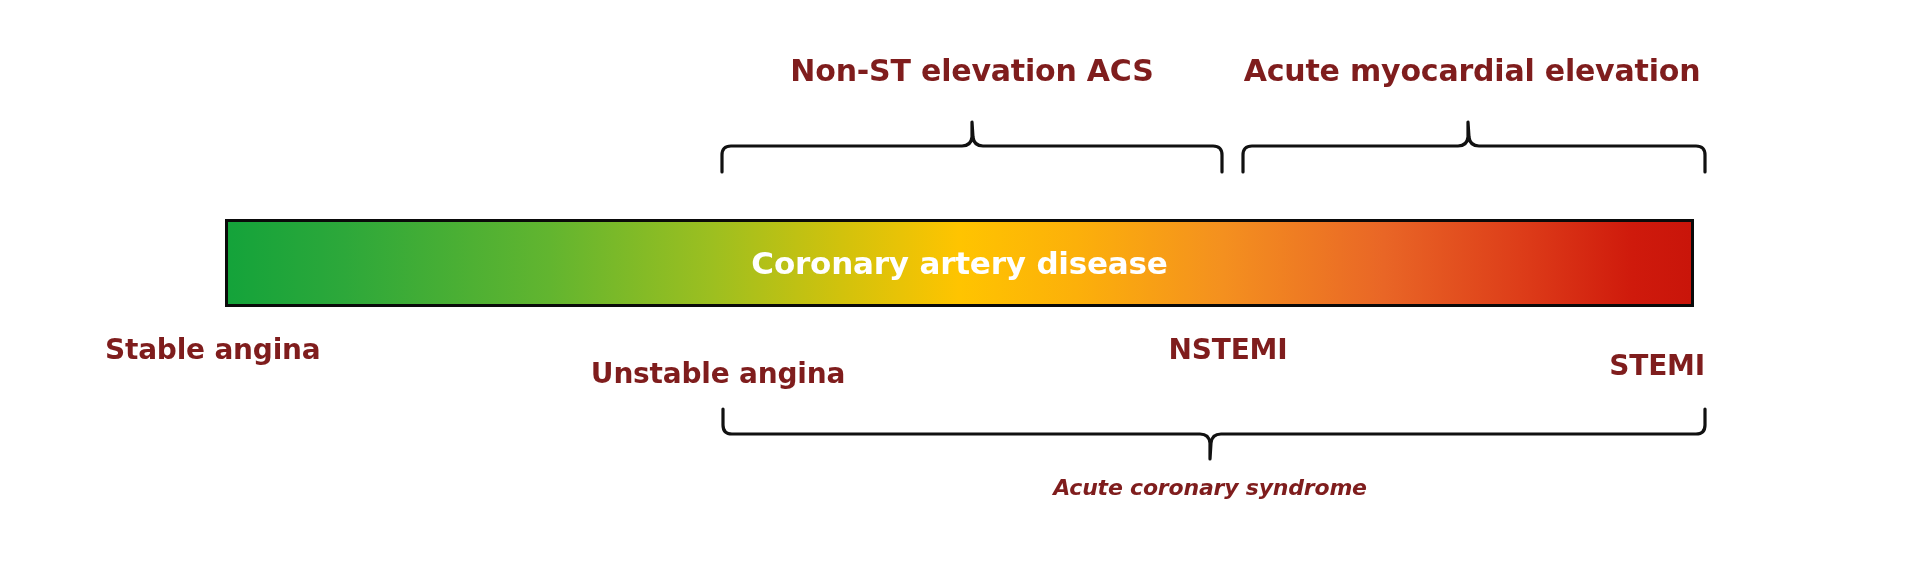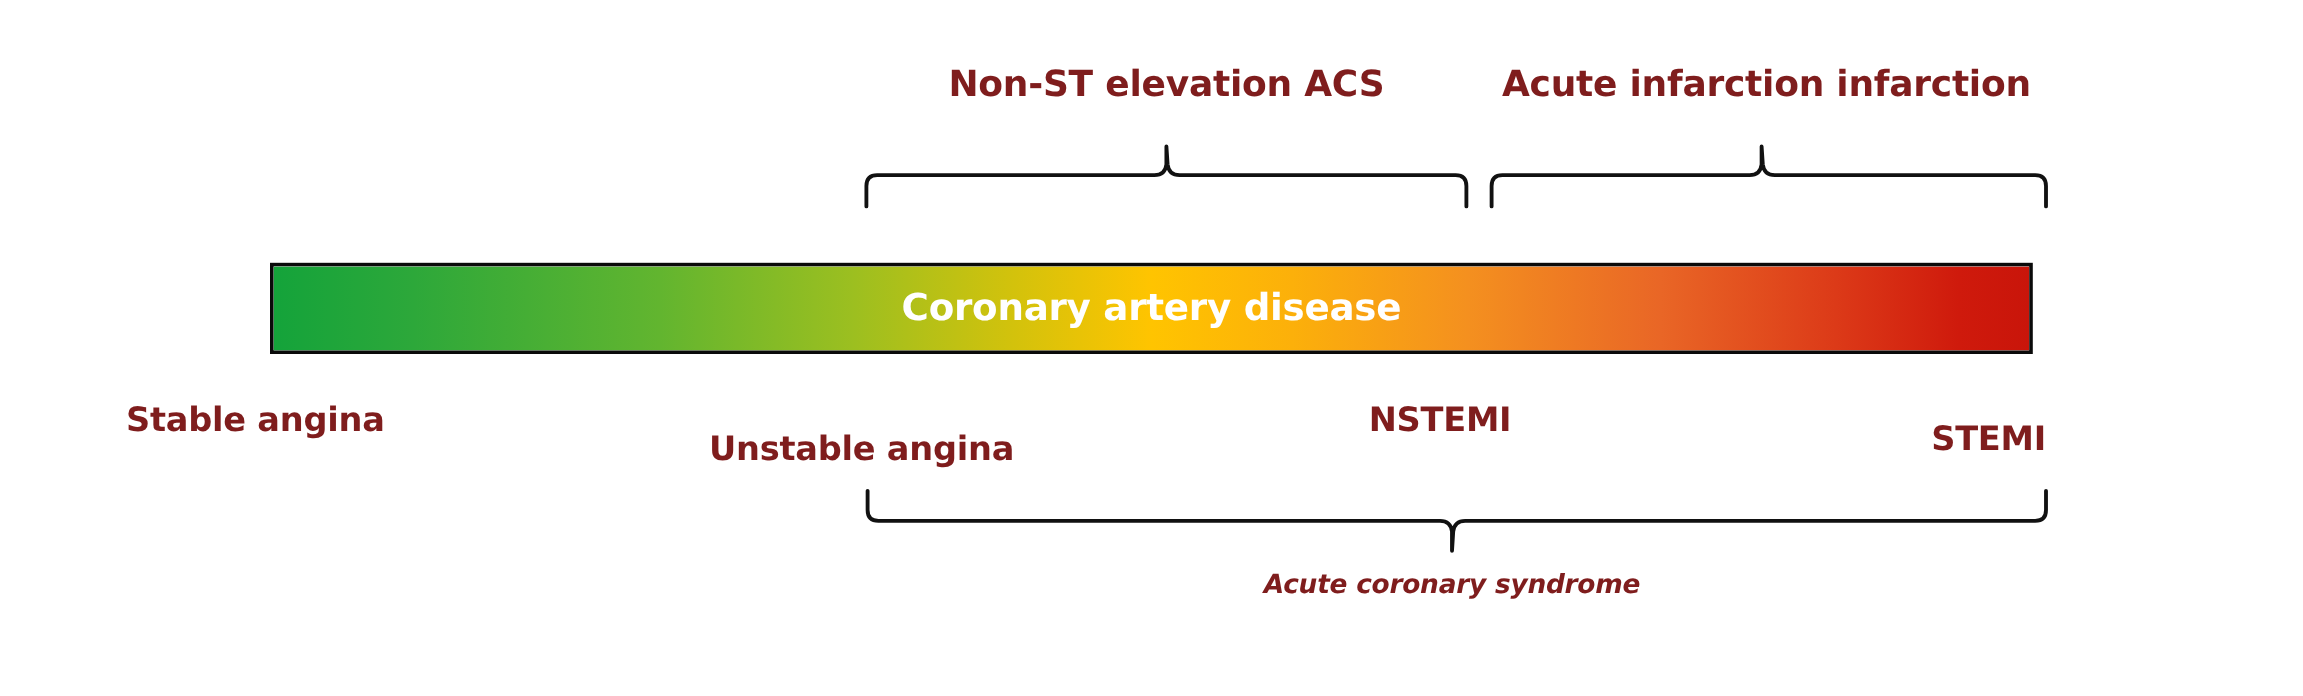--- a/index.html
+++ b/index.html
@@ -51,21 +51,21 @@
     transform: translateX(-50%);
     font-style: italic;
   }
 
   
   .bar-wrap {
     position: absolute;
     left: 225px;
     top: 219px;
     width: 1469px;
-    height: 76px;
+    height: 88px;
     border: 3px solid #0a0a0a;
     box-sizing: border-box;
     overflow: hidden;
   }
   .bar-fill {
     position: absolute;
     inset: 0;
     background: linear-gradient(
         to right,
         #14a33a 0%,
@@ -111,21 +111,21 @@
     stroke-linejoin: round;
   }
 </style>
 </head>
 <body>
 
 <div class="stage">
 
   <div class="lbl top-label" style="left:972px; top:56px;">Non-ST elevation ACS</div>
 
-  <div class="lbl top-label" style="left:1472px; top:56px;">Acute infarction infarction</div>
+  <div class="lbl top-label" style="left:1472px; top:56px;">Acute myocardial elevation</div>
 
   <svg class="brace-layer" viewBox="0 0 1919 580" width="1919" height="580">
 
     <path class="brace-path" d="M 722,172
              L 722,155
              Q 722,146 731,146
              L 962,146
              Q 971,146 972,137
              L 972,122
              L 973,137
@@ -161,19 +161,19 @@
 
   <div class="bar-wrap">
     <div class="bar-fill"></div>
     <div class="bar-caption">Coronary artery disease</div>
   </div>
 
   <div class="lbl axis-label" style="left:105px; top:336px;">Stable angina</div>
 
   <div class="lbl axis-label ctr" style="left:718px; top:336px;margin-top:24px;">Unstable angina</div>
 
-  <div class="lbl axis-label ctr" style="left:1200px; top:336px;">NSTEMI</div>
+  <div class="lbl axis-label ctr" style="left:1228px; top:336px;">NSTEMI</div>
 
   <div class="lbl axis-label rt" style="left:1705px; top:352px;">STEMI</div>
 
   <div class="lbl bottom-label" style="left:1210px; top:477px;">Acute coronary syndrome</div>
 
 </div>
 
 </body></html>

